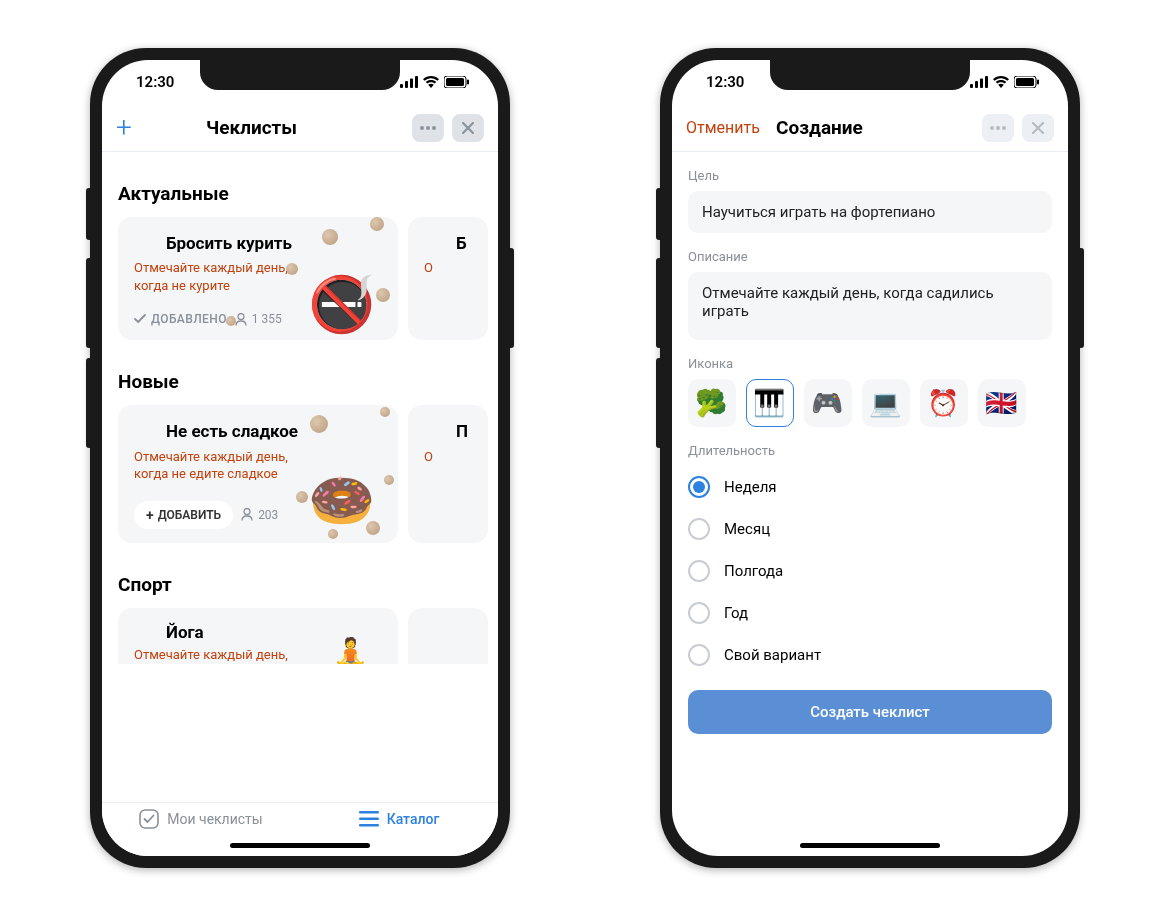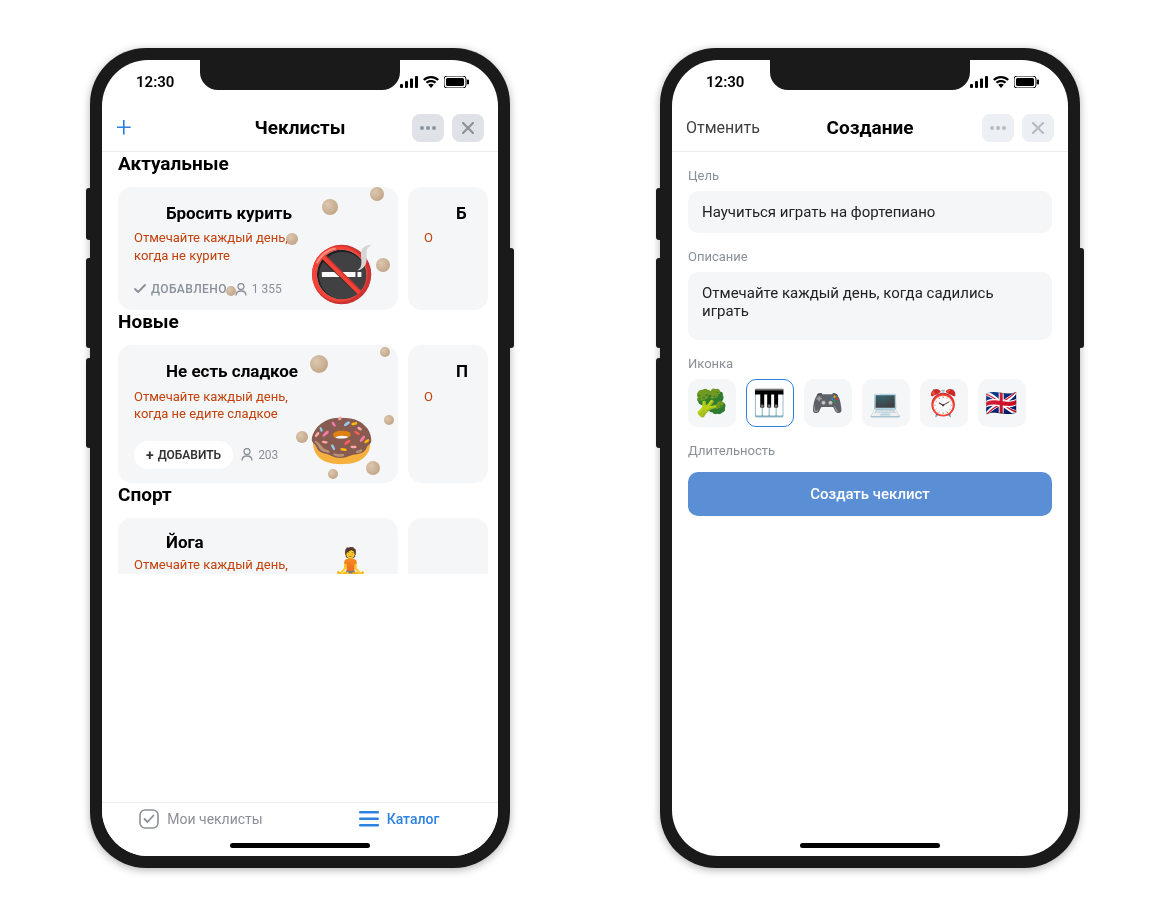--- a/index.html
+++ b/index.html
@@ -32,33 +32,33 @@
     height: 44px; display: flex; justify-content: space-between; align-items: center;
     padding: 0 28px 0 34px; font-size: 15px; font-weight: 600;
   }
   .status-right { display: flex; gap: 5px; align-items: center; }
 
   .nav-bar {
     height: 48px; display: flex; align-items: center; justify-content: space-between;
     padding: 0 14px; border-bottom: 1px solid #eaeef2;
   }
   .nav-left { width: 90px; display:flex; }
-  .nav-title { font-size: 19px; font-weight: 700; text-align:center; flex:1; }
+  .nav-title { font-size: 19px; font-weight: 700; flex:1; }
   .nav-right { width: 90px; display: flex; gap: 8px; justify-content: flex-end; }
   .nav-add { color: #2d81e0; font-size: 28px; font-weight: 300; line-height: 1; }
-  .nav-cancel { color:#404040; font-size:16px; }
+  .nav-cancel { color:#c2410c; font-size:16px; }
   .pill-btn {
     width: 32px; height: 28px; background: #dfe3e8; border-radius: 8px;
     display: flex; align-items: center; justify-content: center; color: #8b939c;
   }
 
   .content { height: calc(100% - 44px - 48px - 54px); overflow: hidden; padding: 0 0 0 16px; }
   .content-full { height: calc(100% - 44px - 48px); overflow:hidden; padding: 0 16px; }
 
-  .section-title { font-size: 19px; font-weight: 700; margin: 0 0 12px; }
+  .section-title { font-size: 19px; font-weight: 700; margin: 30px 0 12px; }
   .form-label { font-size:13px; color:#8a9099; margin: 16px 0 8px; }
 
   .cards-row { display: flex; gap: 10px; }
   .card {
     width: 280px; flex-shrink: 0; background: #f5f6f8; border-radius: 14px;
     padding: 16px 16px 14px; position: relative; overflow: hidden;
   }
   .card-title { font-size: 17px; font-weight: 700; line-height: 1.2; margin-bottom: 6px; max-width: 140px; margin-left: 32px; }
   .card-desc { font-size: 13px; color: #c2410c; line-height: 1.35; max-width: 160px; margin-bottom: 18px; }
   .card-footer { display: flex; align-items: center; gap: 8px; font-size: 12px; color: #8a9099; }
@@ -319,19 +319,41 @@
       <div class="icon-row" id="icon-row">
           <div class="icon-cell">🥦</div>
           <div class="icon-cell selected">🎹</div>
           <div class="icon-cell">🎮</div>
           <div class="icon-cell">💻</div>
           <div class="icon-cell">⏰</div>
           <div class="icon-cell">🇬🇧</div>
         </div>
 
       <div class="form-label">Длительность</div>
+      <div id="duration-list">
+          <div class="radio-row">
+            <div class="radio checked"></div>
+            <span>Неделя</span>
+          </div>
+          <div class="radio-row">
+            <div class="radio"></div>
+            <span>Месяц</span>
+          </div>
+          <div class="radio-row">
+            <div class="radio"></div>
+            <span>Полгода</span>
+          </div>
+          <div class="radio-row">
+            <div class="radio"></div>
+            <span>Год</span>
+          </div>
+          <div class="radio-row">
+            <div class="radio"></div>
+            <span>Свой вариант</span>
+          </div>
+        </div>
 
       <div class="primary-btn">Создать чеклист</div>
     </div>
 
     <div class="home-indicator"></div>
   </div>
 </div>
 
 </body></html>

